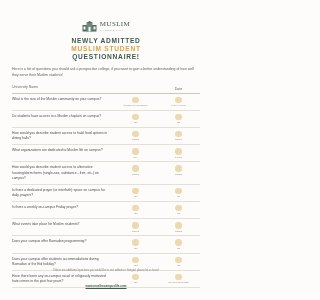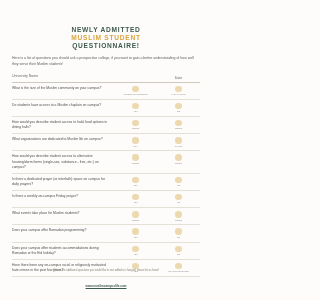--- a/index.html
+++ b/index.html
@@ -156,20 +156,36 @@
     text-decoration:underline;
   }
 </style>
 </head>
 <body>
 
 <div class="page">
 
   <div class="header">
 
+    <div class="logo-row">
+      <span class="logo-mark">
+        <svg width="15" height="11" viewBox="0 0 30 22" xmlns="http://www.w3.org/2000/svg">
+          <rect x="1" y="8" width="28" height="13" fill="#4d6b5c"></rect>
+          <rect x="9" y="3" width="12" height="18" fill="#6d8a7b"></rect>
+          <path d="M15 0 L21 4 L9 4 Z" fill="#4d6b5c"></path>
+          <rect x="3" y="11" width="4" height="6" fill="#fdfcfa"></rect>
+          <rect x="23" y="11" width="4" height="6" fill="#fdfcfa"></rect>
+          <rect x="13" y="12" width="4" height="9" fill="#fdfcfa"></rect>
+        </svg>
+      </span>
+      <span class="logo-text">
+        <span class="l1">MUSLIM</span>
+        <span class="l2">CAMPUS LIFE</span>
+      </span>
+    </div>
 
     <div class="title">
       <span class="t1">NEWLY ADMITTED</span>
       <span class="t2">MUSLIM STUDENT</span>
       <span class="t3">QUESTIONNAIRE!</span>
     </div>
   </div>
 
   <div class="intro">Here is a list of questions you should ask a prospective college, if you want to gain a better understanding of how well they serve their Muslim students!</div>
 

